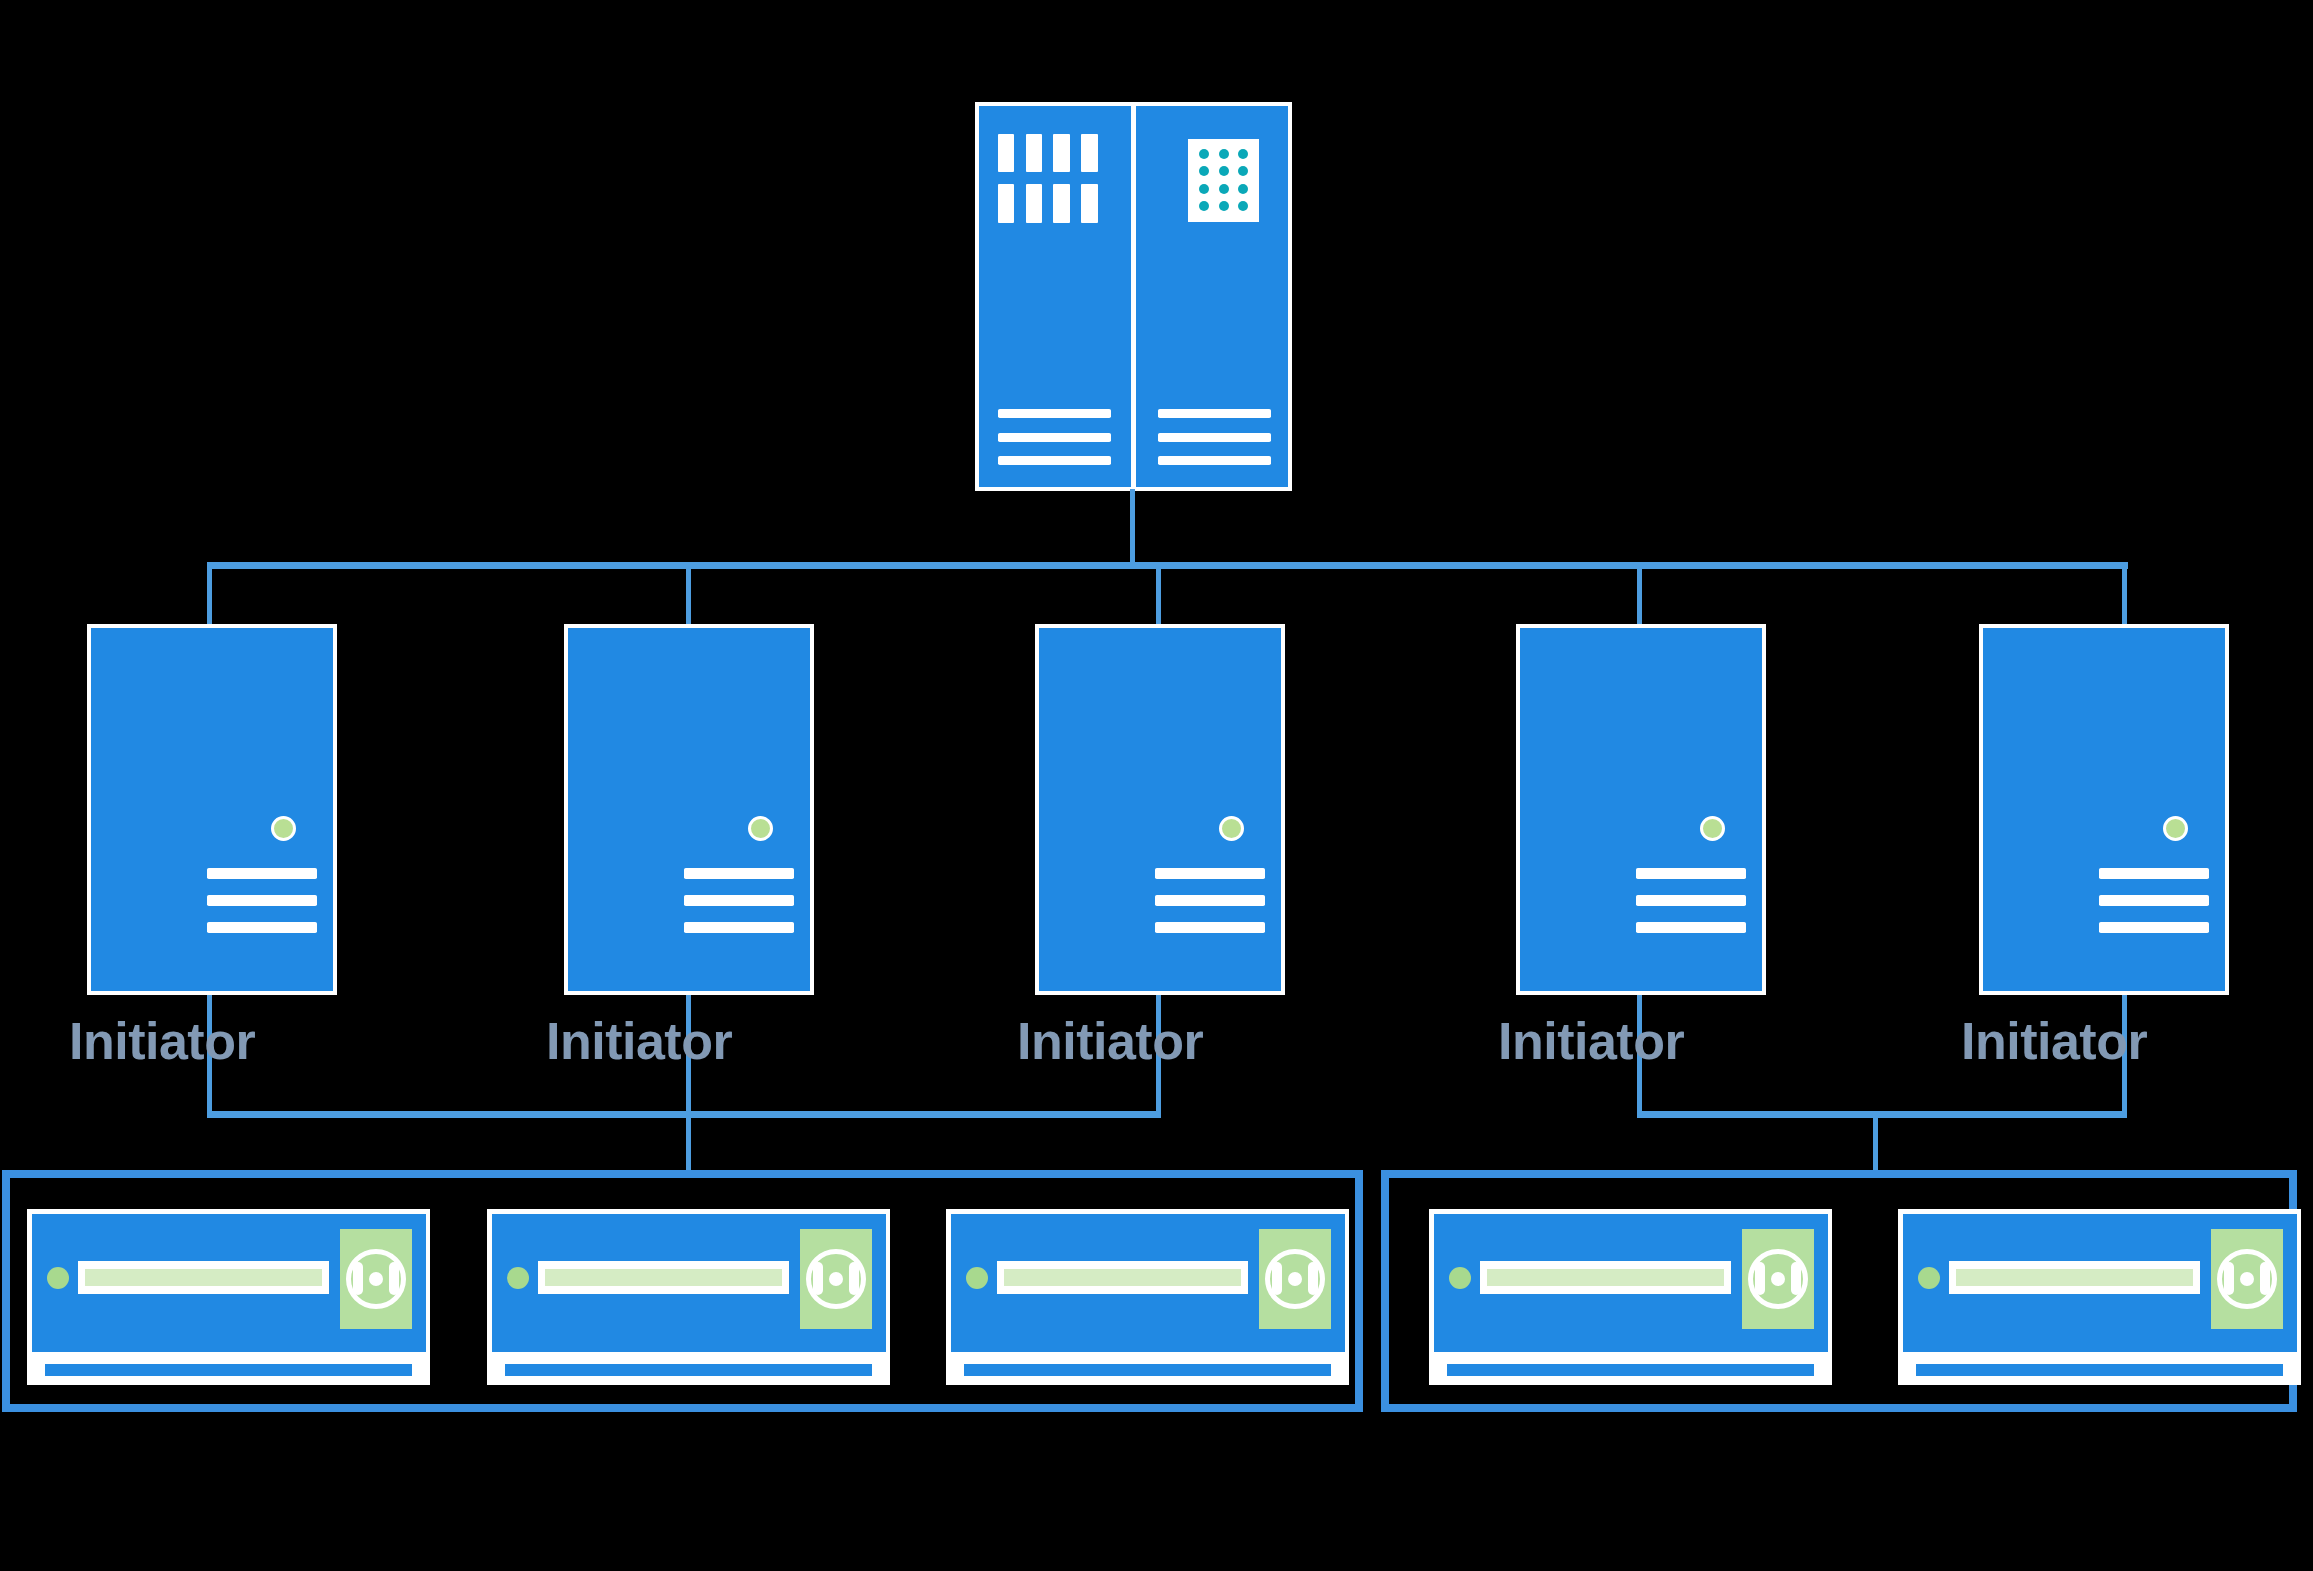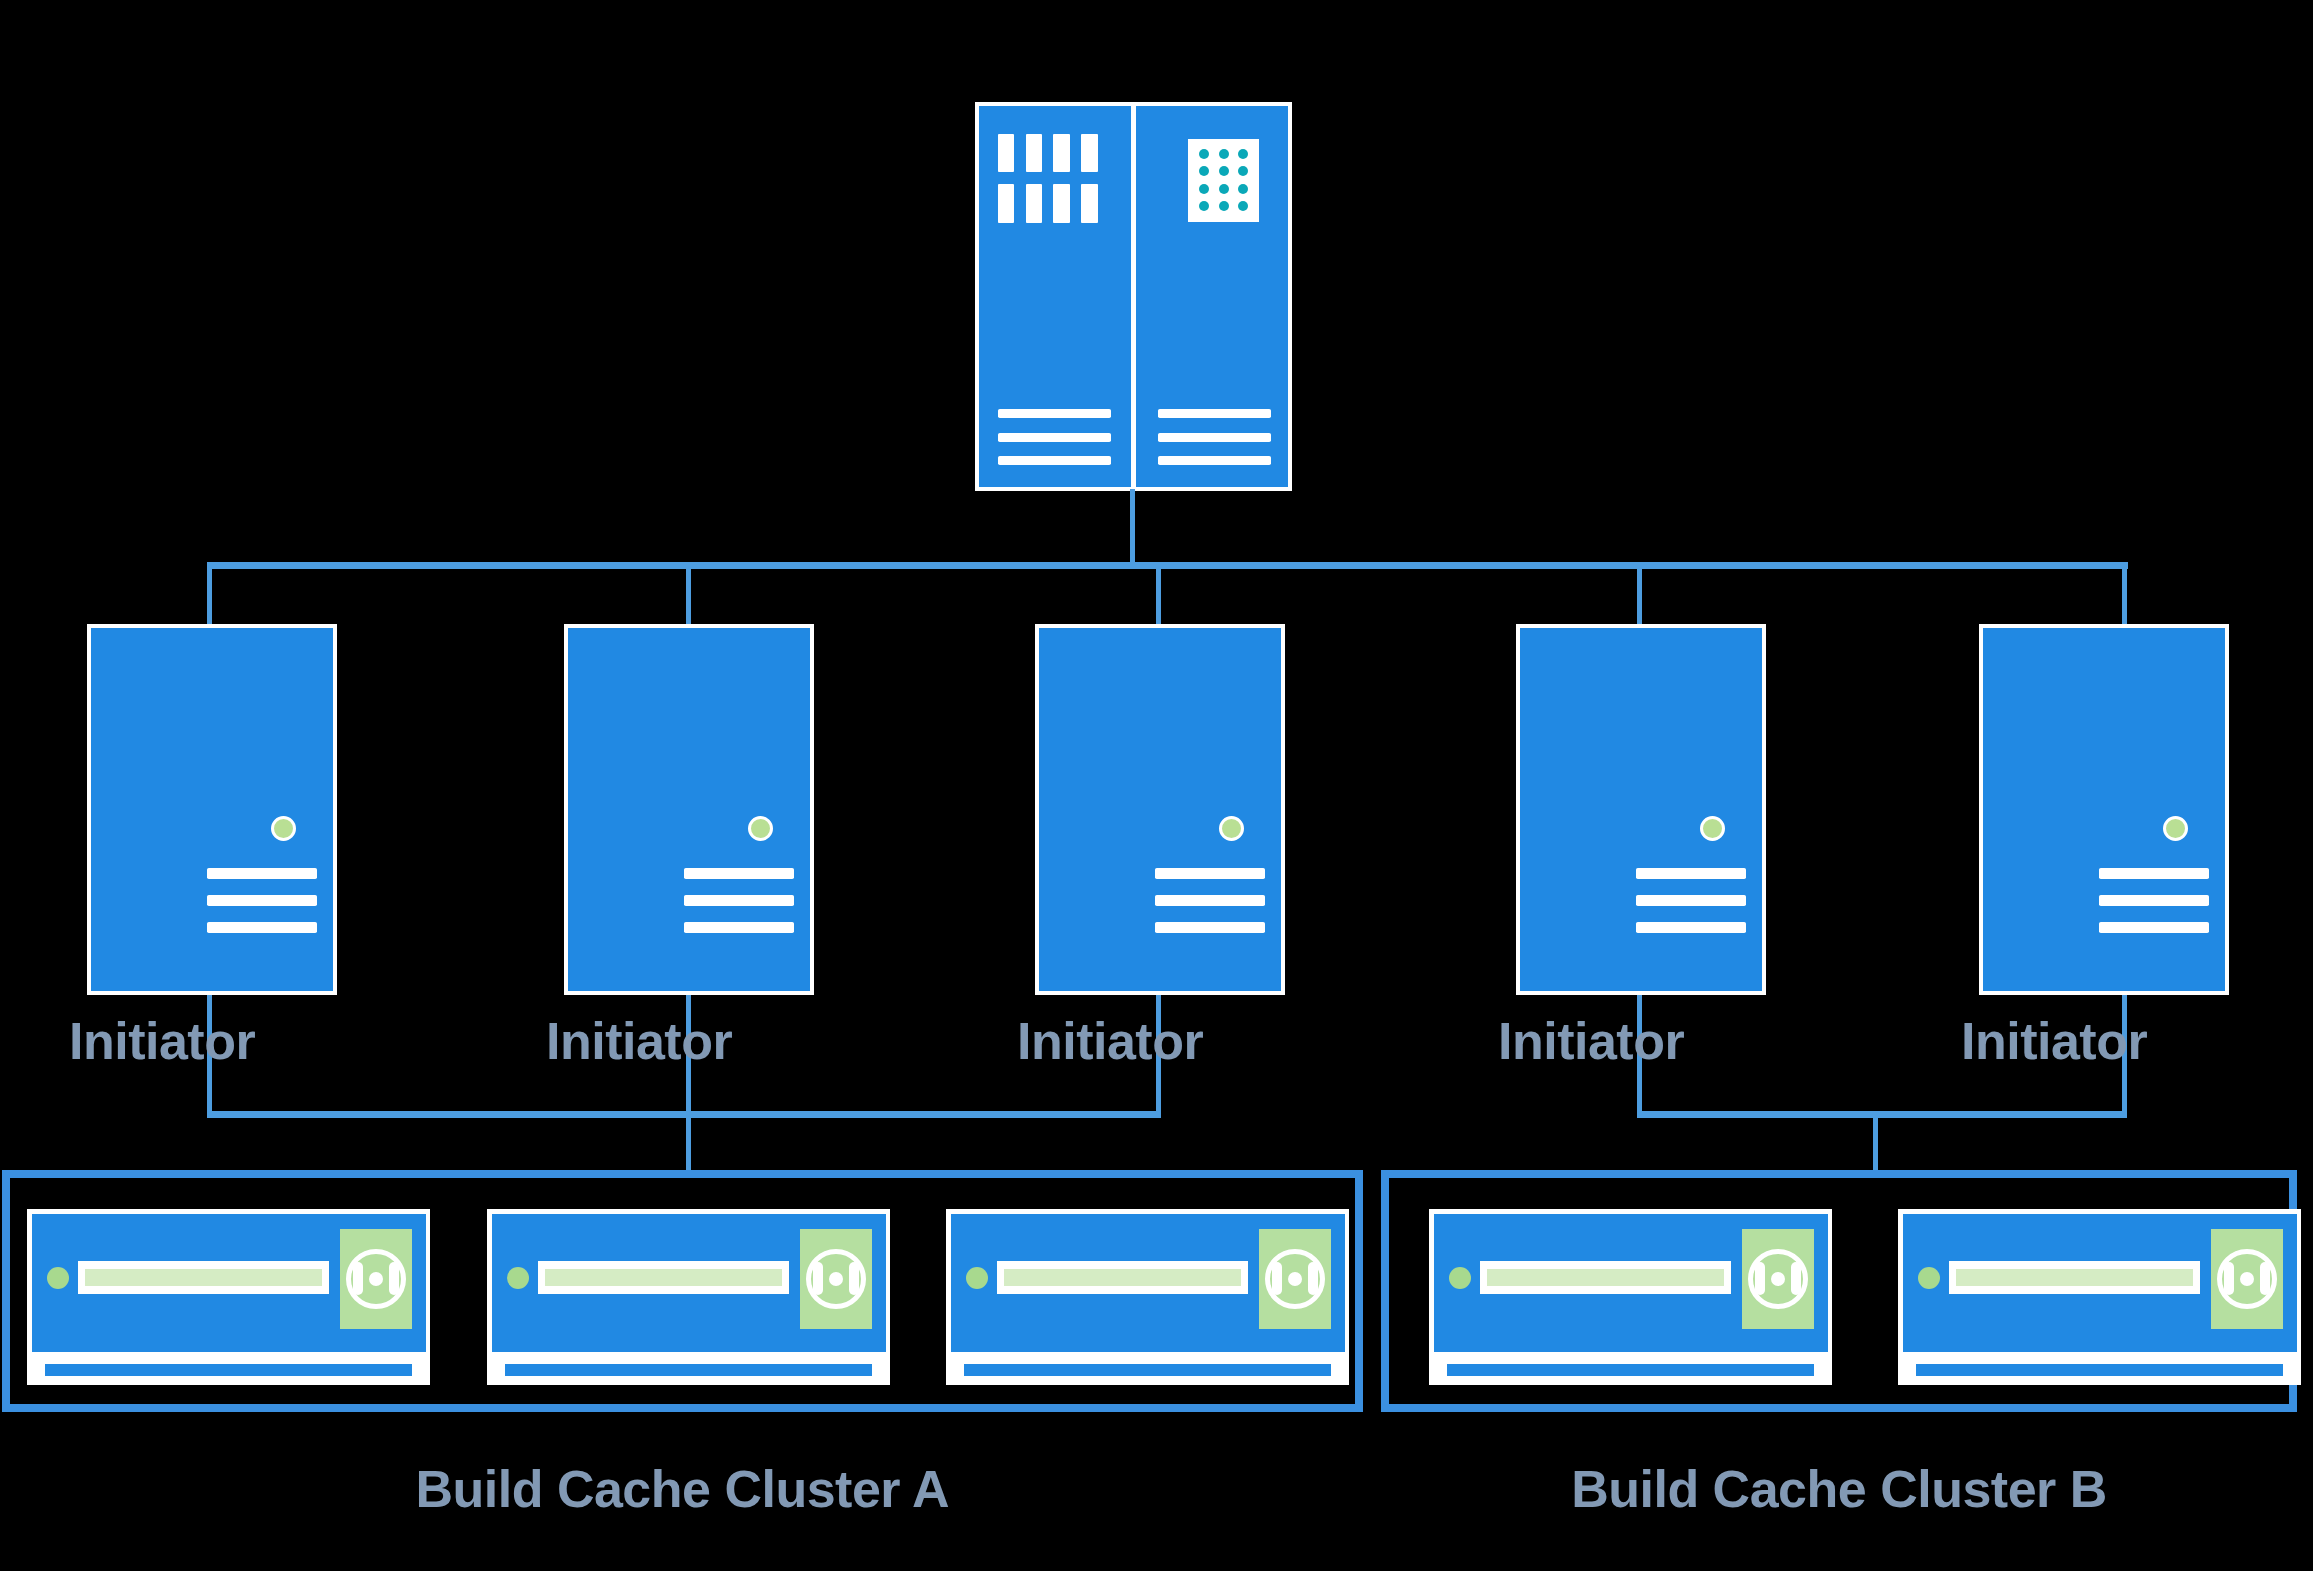--- a/index.html
+++ b/index.html
@@ -382,17 +382,15 @@
       </div>
     <div class="disk">
       <div class="ring">
           <i class="l"></i>
           <i class="r"></i>
         </div>
     </div>
     <div class="stand"></div>
   </div>
 
-  <div class="label label-cluster" style="left:1.8px; top:1459px; width:1361px;">Build Cache Cluster A</div>
-  <div class="label label-cluster" style="left:1381px; top:1459px; width:916px;">Build Cache Cluster B</div>
 
 </div>
 
 
 </body></html>

